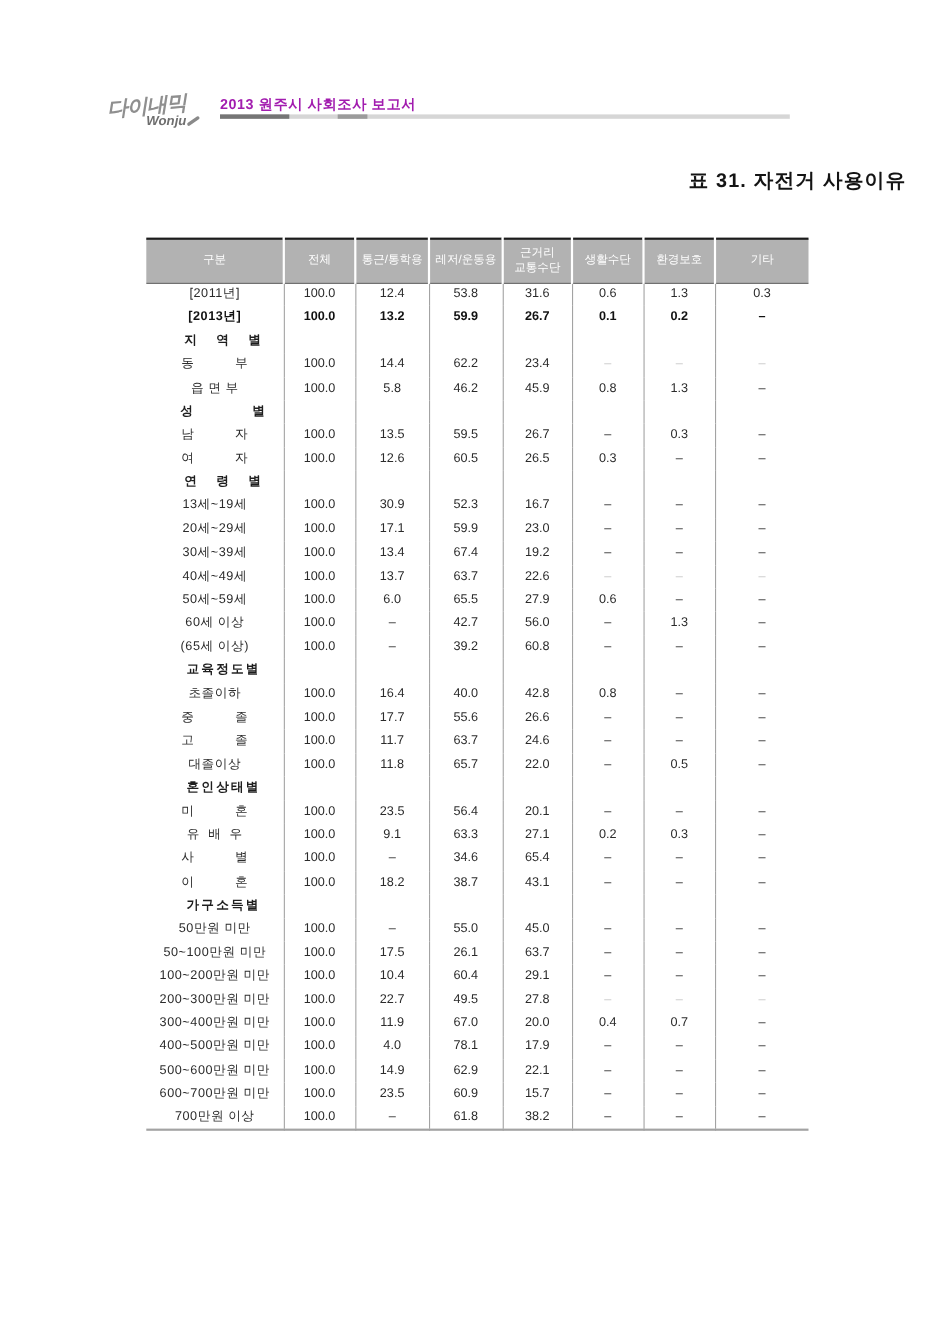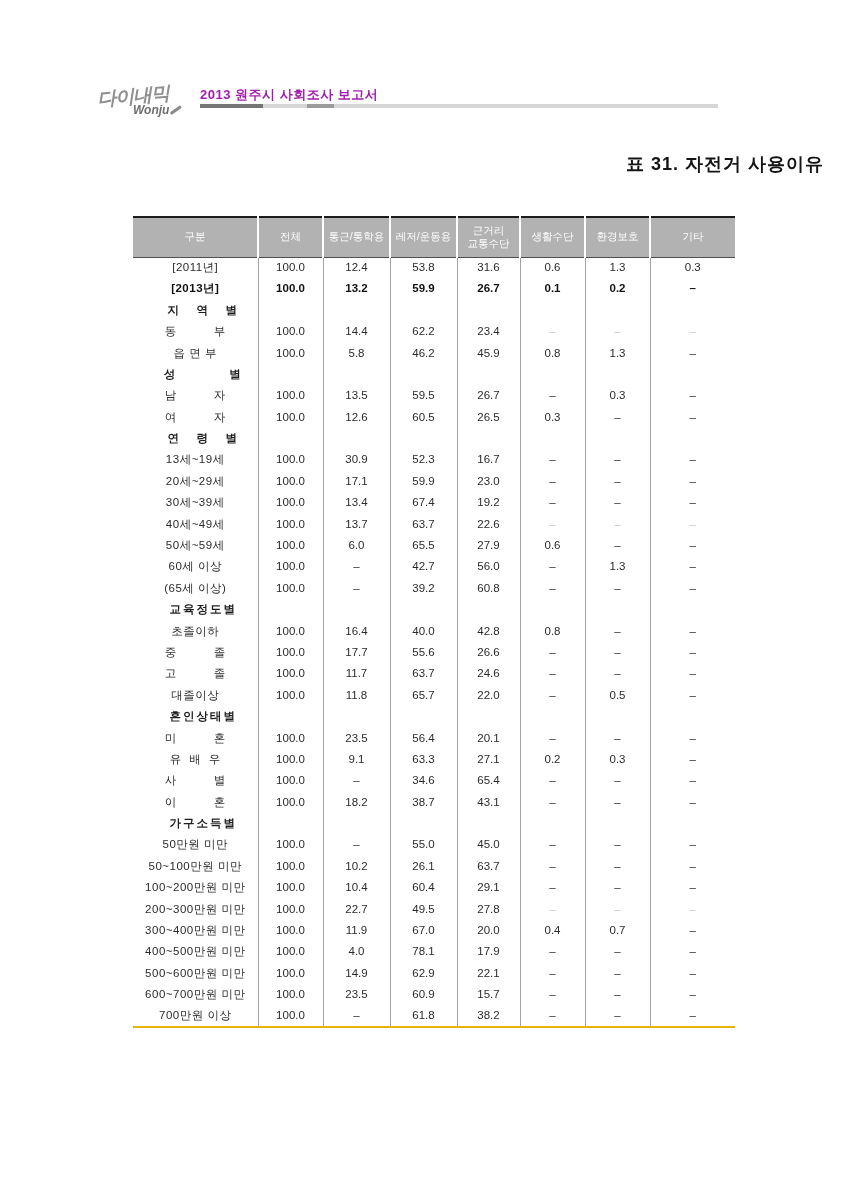--- a/index.html
+++ b/index.html
@@ -61,21 +61,21 @@
     position:absolute; top:193px; right:112px;
     font-size:10.5px; color:#3a3a3a; letter-spacing:0.5px;margin-top:41px;
   }
 
   
   table.stat {
     position:absolute; left:133px; top:216px;
     width:602px;
     border-collapse:collapse; table-layout:fixed;
     border-top:2px solid #1c1c1c;
-    border-bottom:2px solid #eab308;
+    border-bottom:2px solid #a3a3a3;
   }
   table.stat thead th {
     height:40px;
     background:#b2b2b2; color:#ffffff;
     font-size:10.5px; font-weight:normal;
     text-align:center; vertical-align:middle;
     white-space:pre-line; line-height:1.3;
     border-bottom:1px solid #4f4f4f;
   }
   table.stat thead th + th { border-left:2px solid #ffffff; }
@@ -422,21 +422,21 @@
           <td>–</td>
           <td>55.0</td>
           <td>45.0</td>
           <td>–</td>
           <td>–</td>
           <td>–</td>
         </tr>
         <tr>
           <td class="label">50~100만원 미만</td>
           <td>100.0</td>
-          <td>10.2</td>
+          <td>17.5</td>
           <td>26.1</td>
           <td>63.7</td>
           <td>–</td>
           <td>–</td>
           <td>–</td>
         </tr>
         <tr>
           <td class="label">100~200만원 미만</td>
           <td>100.0</td>
           <td>10.4</td>

